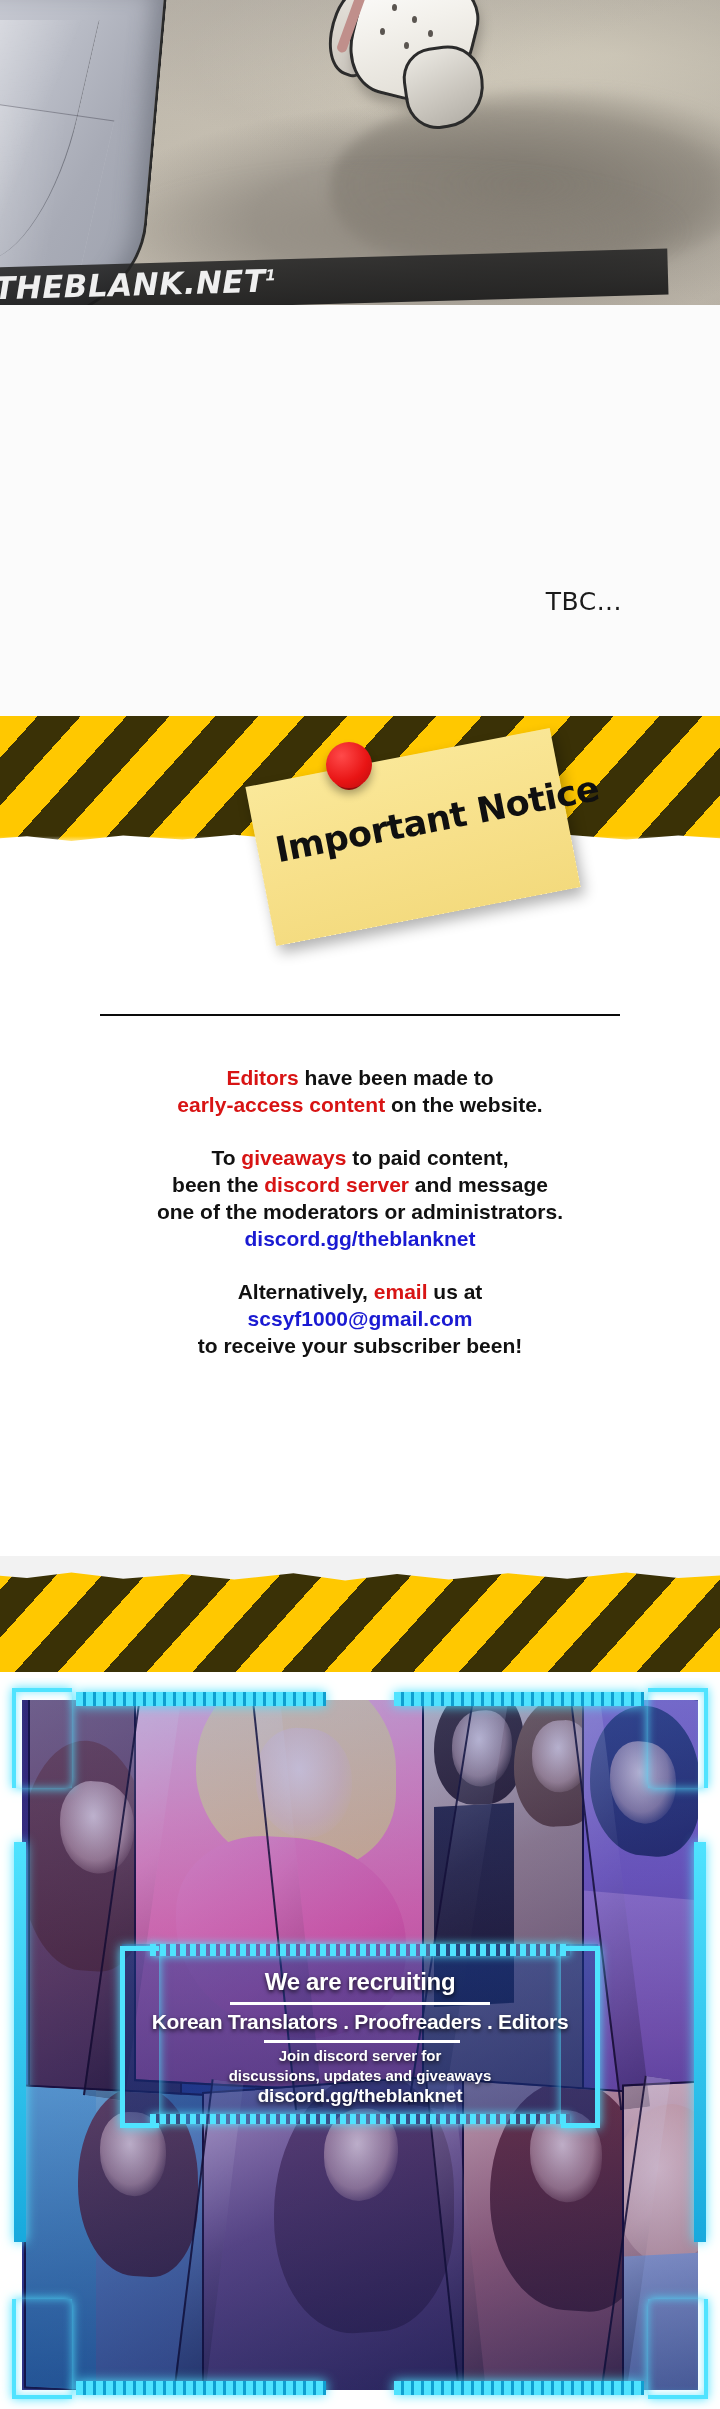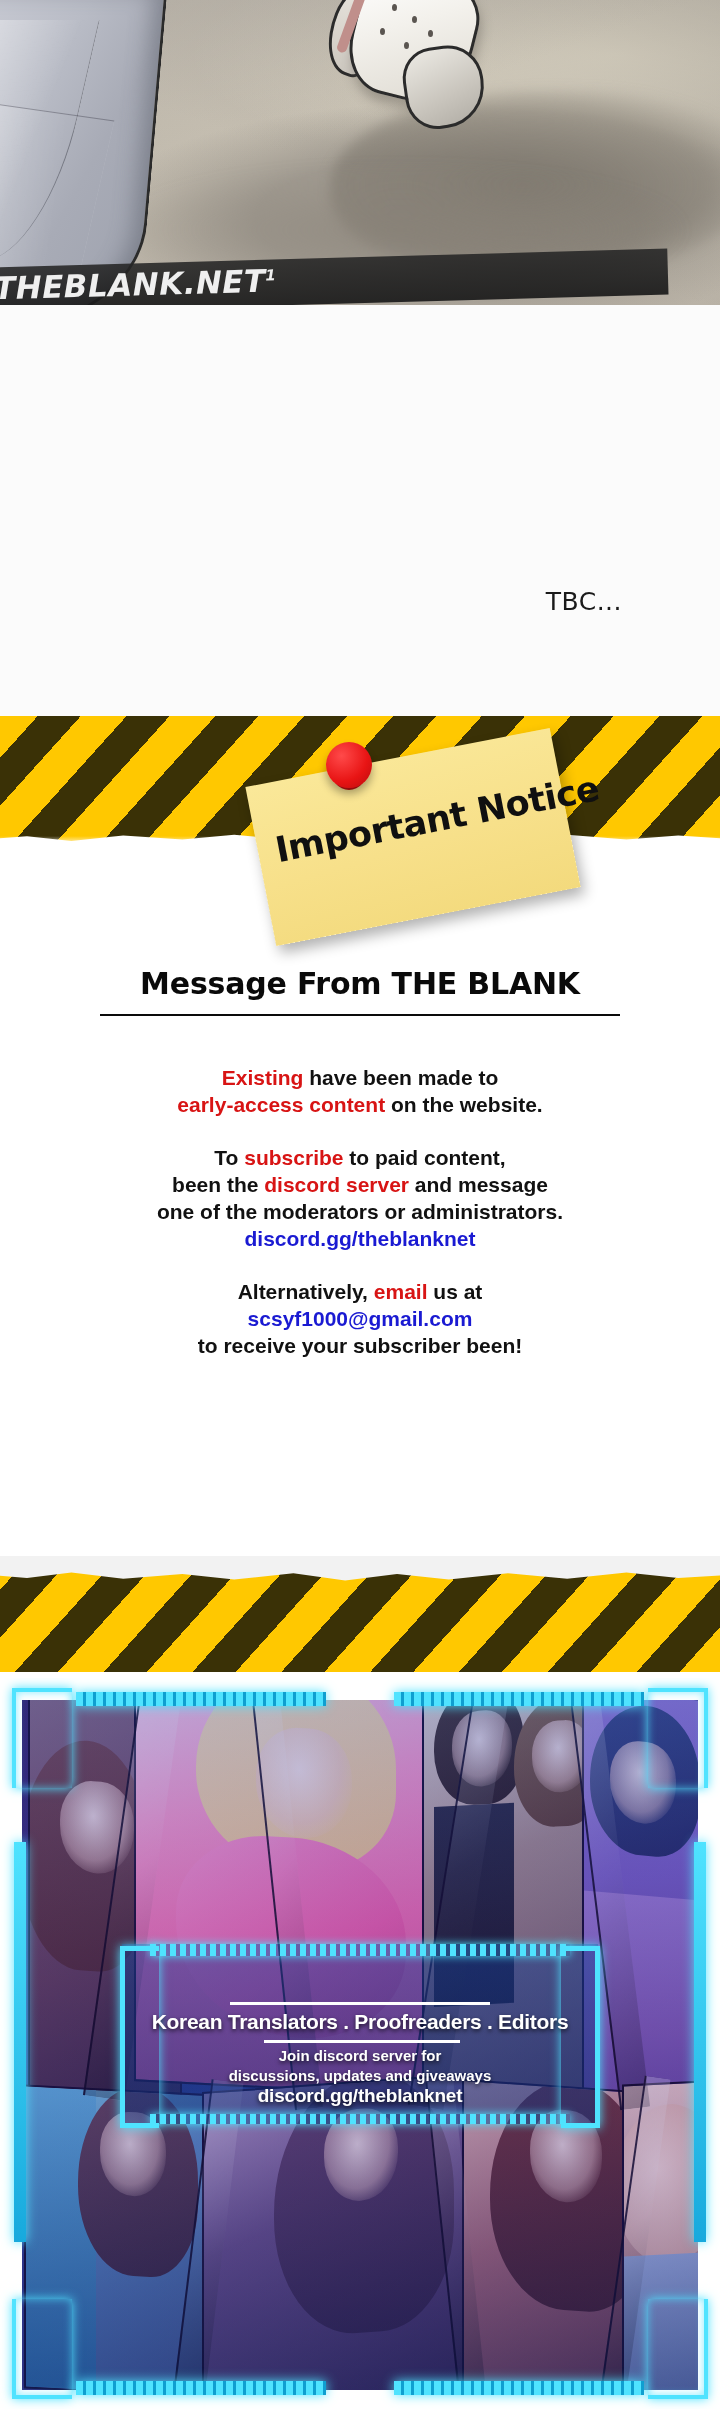--- a/index.html
+++ b/index.html
@@ -516,32 +516,31 @@
     <div class="hazard-top-fade"></div>
   </div>
 
   <div class="sticky-note">
     <div class="sticky-note-text">Important Notice</div>
   </div>
   <div class="pin-base"></div>
   <div class="pin"></div>
 
   <div class="notice">
-    <div class="notice-title">Message From THE BLANK</div>
     <div class="notice-title-underline"></div>
 
     <div class="notice-body">
 
       <p>
-        <span class="red">Existing</span><span> have been made to</span><br>
+        <span class="red">Editors</span><span> have been made to</span><br>
         <span class="red">early-access content</span><span> on the website.</span>
       </p>
 
       <p>
-        <span>To </span><span class="red">subscribe</span><span> to paid content,</span><br>
+        <span>To </span><span class="red">giveaways</span><span> to paid content,</span><br>
         <span>been the </span><span class="red">discord server</span><span> and message</span><br>
         <span>one of the moderators or administrators.</span><br>
         <span class="blue">discord.gg/theblanknet</span>
       </p>
 
       <p>
         <span>Alternatively, </span><span class="red">email</span><span> us at</span><br>
         <span class="blue">scsyf1000@gmail.com</span><br>
         <span>to receive your subscriber been!</span>
       </p>
@@ -619,20 +618,21 @@
       <div class="neon-side ns-l"></div>
       <div class="neon-side ns-r"></div>
     </div>
 
     <div class="recruit-card">
       <div class="card-bracket cb-l"></div>
       <div class="card-bracket cb-r"></div>
       <div class="card-hatch"></div>
       <div class="card-hatch-b"></div>
 
+      <div class="recruit-h1">We are recruiting</div>
       <div class="recruit-rule1"></div>
       <div class="recruit-h2">Korean Translators . Proofreaders . Editors</div>
       <div class="recruit-rule2"></div>
       <div class="recruit-sub">
         <span>Join discord server for</span><br>
         <span>discussions, updates and giveaways</span>
       </div>
       <div class="recruit-link">discord.gg/theblanknet</div>
     </div>
 

